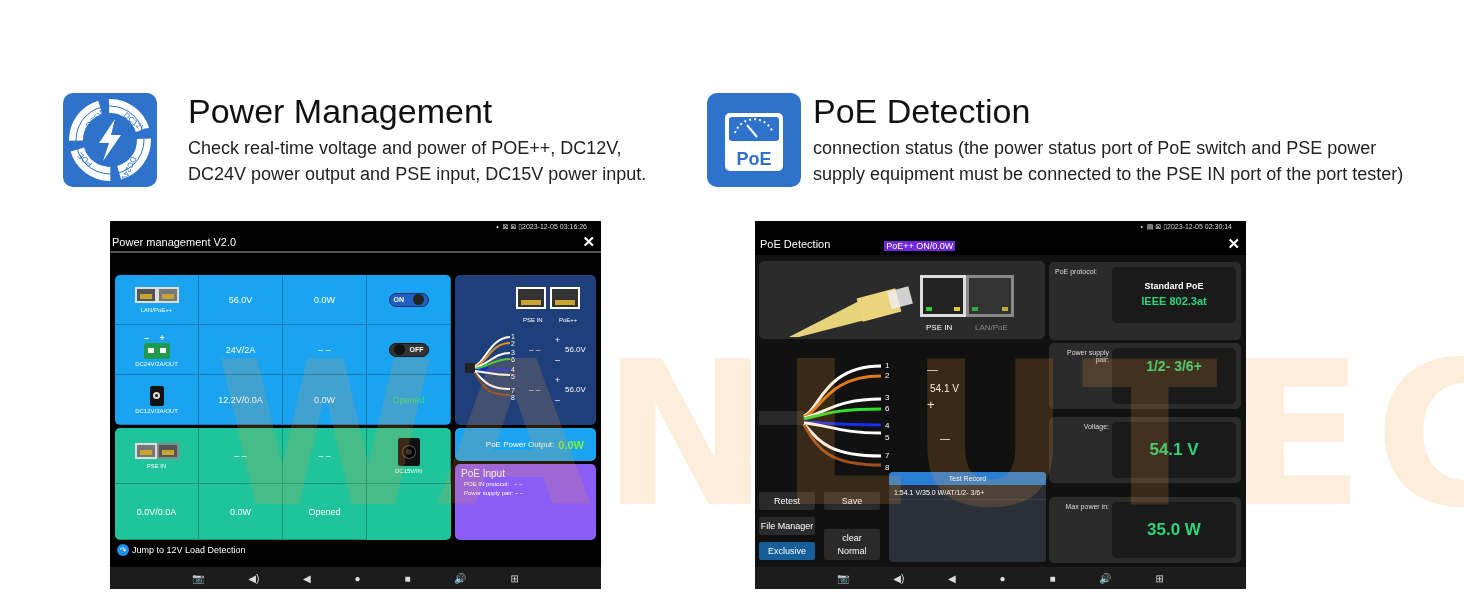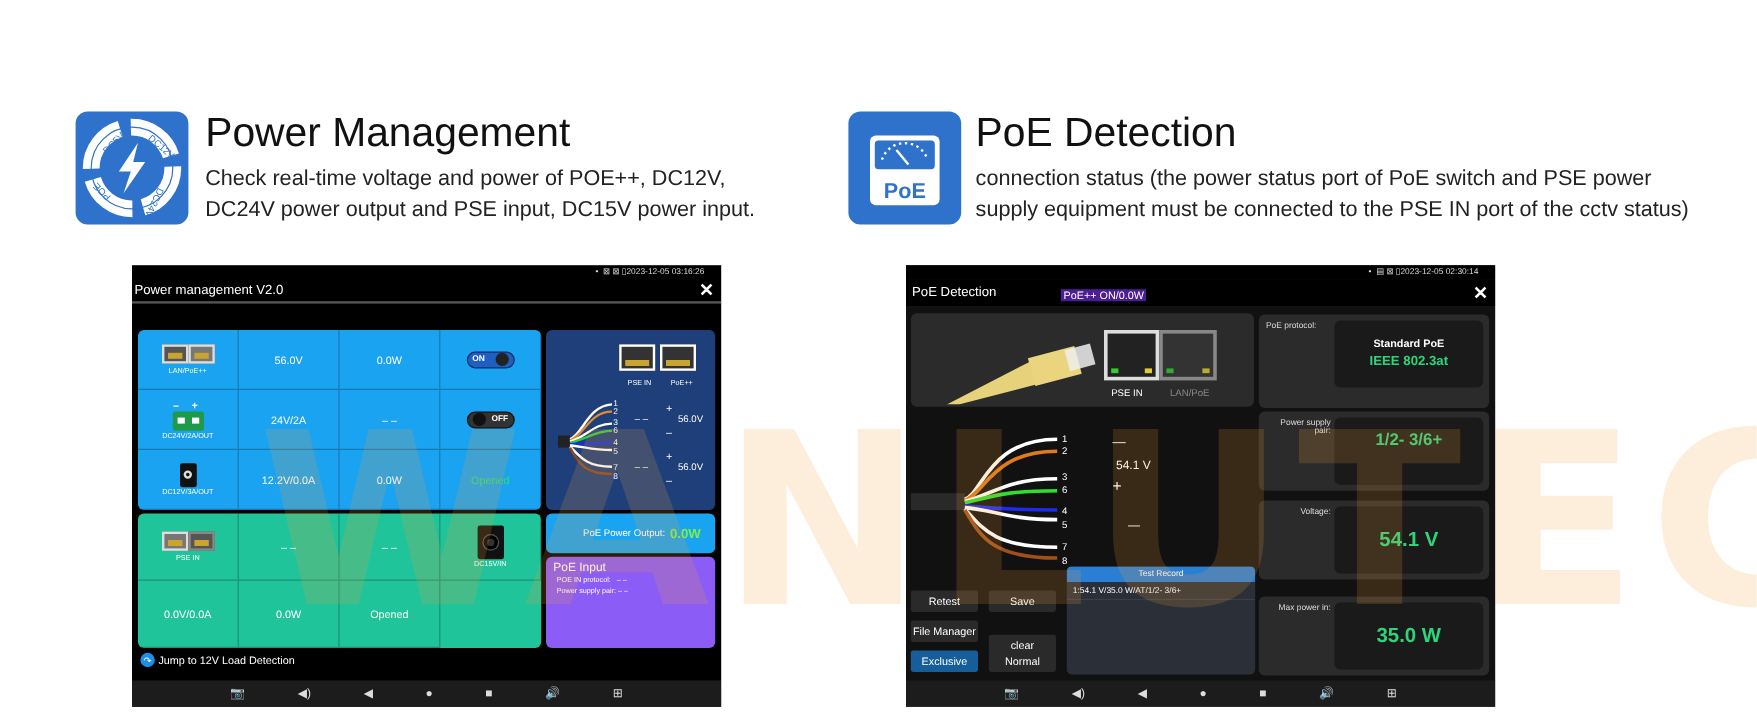--- a/index.html
+++ b/index.html
@@ -44,21 +44,21 @@
     <svg width="94" height="94" viewBox="0 0 94 94">
       <circle cx="47" cy="47" r="34" fill="none" stroke="#fff" stroke-width="14" stroke-dasharray="44 9"></circle>
       <circle cx="47" cy="47" r="34" fill="none" stroke="#2f72cc" stroke-width="1"></circle>
       <polygon points="52,26 36,50 46,50 40,68 58,42 48,42" fill="#fff"></polygon>
       <text x="22" y="34" font-size="8" fill="#2f72cc" font-family="Liberation Sans" transform="rotate(-45 26 30)">DC5V</text>
       <text x="56" y="26" font-size="8" fill="#2f72cc" font-family="Liberation Sans" transform="rotate(40 62 30)">DC12V</text>
       <text x="64" y="62" font-size="8" fill="#2f72cc" font-family="Liberation Sans" transform="rotate(115 66 64)">DC24V</text>
       <text x="18" y="70" font-size="8" fill="#2f72cc" font-family="Liberation Sans" transform="rotate(-135 24 68)">POE</text>
     </svg>
   </div>
-  <div style="margin-left:14px;">
+  <div style="margin-left:31px;">
     <div class="feat-title">Power Management</div>
     <div class="feat-desc">
       <div>Check real-time voltage and power of POE++, DC12V,</div>
       <div>DC24V power output and PSE input, DC15V power input.</div>
     </div>
   </div>
 </div>
 
 <div class="feature" style="left:707px;top:93px;">
   <div class="feat-icon">
@@ -67,21 +67,21 @@
       <rect x="22" y="24" width="50" height="24" rx="3" fill="#2f72cc"></rect>
       <path d="M28 40 A20 20 0 0 1 66 40" fill="none" stroke="#fff" stroke-width="2" stroke-dasharray="2 3"></path>
       <line x1="40" y1="32" x2="50" y2="44" stroke="#fff" stroke-width="2"></line>
       <text x="47" y="72" font-size="18" font-weight="bold" fill="#2f72cc" text-anchor="middle" font-family="Liberation Sans">PoE</text>
     </svg>
   </div>
   <div style="margin-left:12px;">
     <div class="feat-title">PoE Detection</div>
     <div class="feat-desc">
       <div>connection status (the power status port of PoE switch and PSE power</div>
-      <div>supply equipment must be connected to the PSE IN port of the cctv status)</div>
+      <div>supply equipment must be connected to the PSE IN port of the port tester)</div>
     </div>
   </div>
 </div>
 
 <div class="screen" style="left:110px;top:221px;width:491px;height:368px;">
   <div class="statusbar">
     <span>•&nbsp;&nbsp;⊠ ⊠ ▯</span><span>2023-12-05 03:16:26</span>
   </div>
   <div class="titlebar">
     <span>Power management V2.0</span>
@@ -214,21 +214,21 @@
   </div>
 </div>
 
 <div class="screen" style="left:755px;top:221px;width:491px;height:368px;background:#111;">
   <div class="statusbar" style="background:#000">
     <span>•&nbsp;&nbsp;▤ ⊠ ▯</span><span>2023-12-05 02:30:14</span>
   </div>
   <div class="titlebar" style="background:#000;border-bottom:none;height:22px;padding-left:5px">
     <span style="display:flex;align-items:center;gap:54px">
       <span>PoE Detection</span>
-      <span style="background:#4c1d95;color:#fff;font-size:9px;padding:0 2px;margin-top:4px">PoE++ ON/0.0W</span>
+      <span style="background:#6d28d9;color:#fff;font-size:9px;padding:0 2px;margin-top:4px">PoE++ ON/0.0W</span>
     </span>
     <span class="close">✕</span>
   </div>
 
   <div class="dark-card" style="left:4px;top:40px;width:286px;height:78px;">
     <svg style="position:absolute;left:30px;top:10px" width="130" height="66" viewBox="0 0 130 66">
       <path d="M0 66 L70 30 L80 48 L10 66 Z" fill="#e5d27a"></path>
       <rect x="70" y="22" width="40" height="24" fill="#ead57e" transform="rotate(-15 90 34)"></rect>
       <rect x="100" y="18" width="22" height="18" fill="#eee" opacity=".85" transform="rotate(-15 110 27)"></rect>
     </svg>

